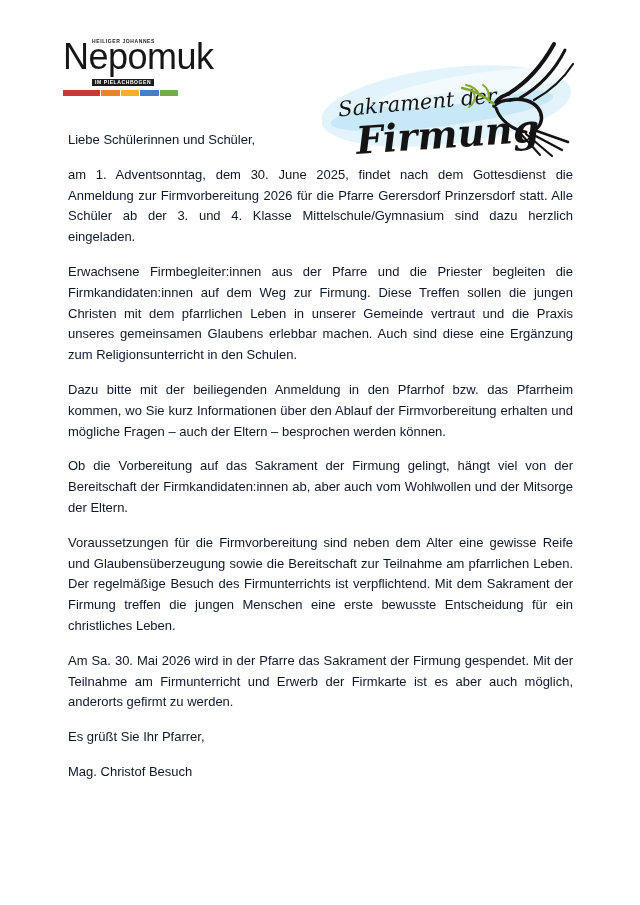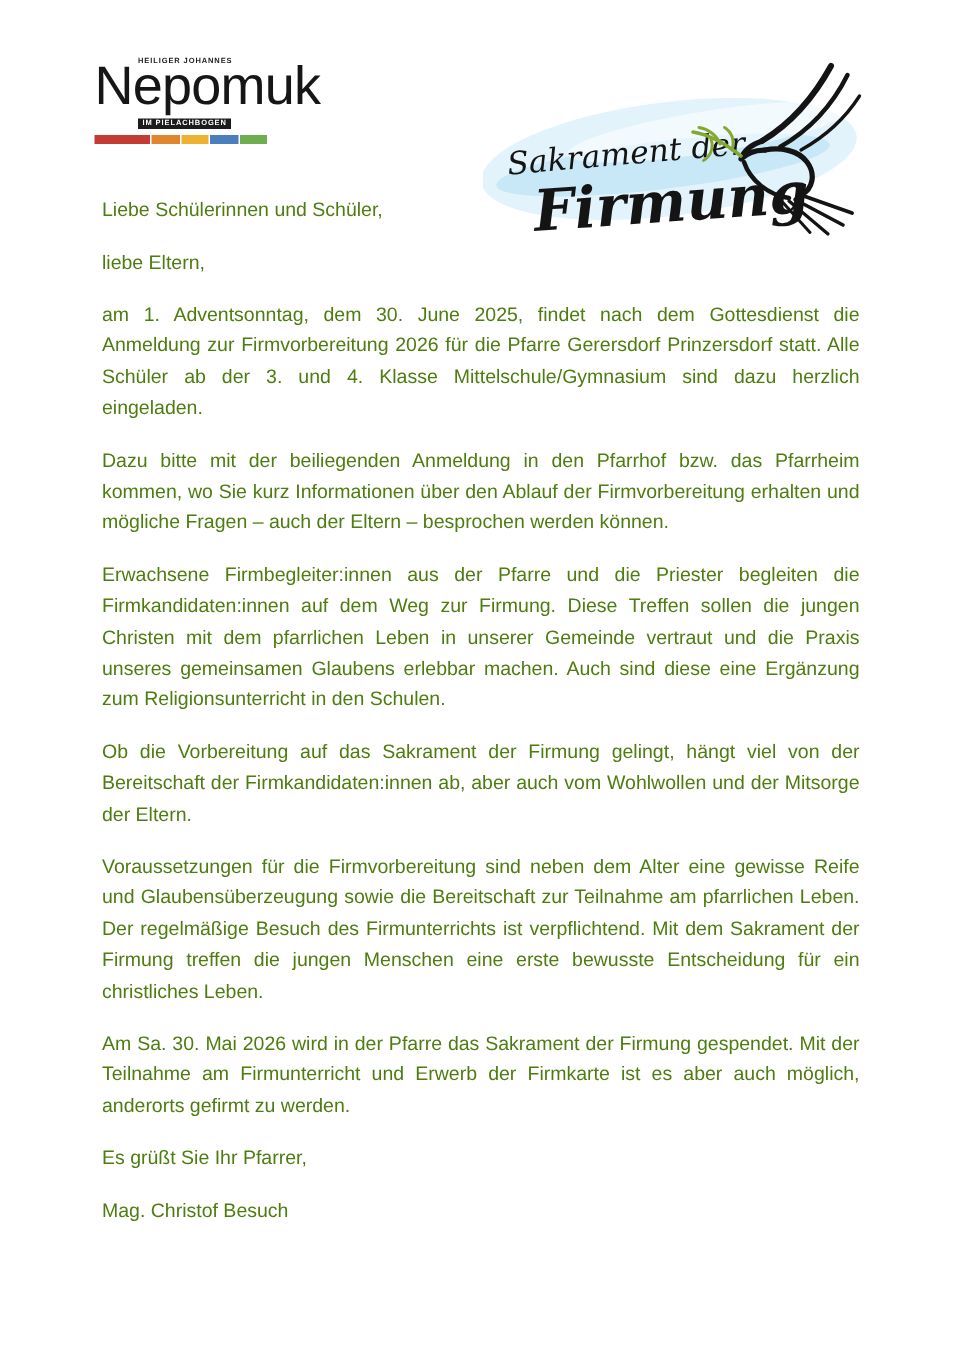--- a/index.html
+++ b/index.html
@@ -43,21 +43,21 @@
     font-style:italic;font-size:21px;
   }
   .art-line2{
     font-family:"DejaVu Serif","Liberation Serif",serif;
     font-style:italic;font-weight:bold;font-size:38px;
   }
 
   
   .content{
     position:absolute;left:68px;top:130px;width:505px;
-    color:#4d7c0f;font-size:13px;line-height:20.8px;
+    color:#0f172a;font-size:13px;line-height:20.8px;
   }
   .content p{margin:0 0 14px 0;text-align:justify;}
   .content p.no-just{text-align:left;}
   .underlined{text-underline-offset:2px;}
 </style>
 </head>
 <body>
 
 <div class="page">
 
@@ -110,26 +110,25 @@
           <path stroke-width="2" d="M158,58 C156,52 150,48 144,47"></path>
           <path stroke-width="2" d="M152,55 C154,60 152,66 147,69"></path>
           <path stroke-width="2" d="M166,62 C168,56 166,50 161,47"></path>
         </g>
       </g>
     </svg>
   </div>
 
   <div class="content">
     <p class="no-just">Liebe Schülerinnen und Schüler,</p>
-    <p class="no-just">liebe Eltern,</p>
 
     <p><span>am 1. Adventsonntag, dem 30. June 2025, findet nach dem Gottesdienst die </span><span class="underlined">Anmeldung zur Firmvorbereitung 2026</span><span> für die Pfarre Gerersdorf Prinzersdorf statt. Alle Schüler ab der 3. und 4. Klasse Mittelschule/Gymnasium sind dazu herzlich eingeladen.</span></p>
 
+    <p>Erwachsene Firmbegleiter:innen aus der Pfarre und die Priester begleiten die Firmkandidaten:innen auf dem Weg zur Firmung.  Diese Treffen sollen die jungen Christen mit dem pfarrlichen Leben in unserer Gemeinde vertraut und die Praxis unseres gemeinsamen Glaubens erlebbar machen. Auch sind diese eine Ergänzung zum Religionsunterricht in den Schulen.</p>
     <p>Dazu bitte mit der beiliegenden Anmeldung in den Pfarrhof bzw. das Pfarrheim kommen, wo Sie kurz Informationen über den Ablauf der Firmvorbereitung erhalten und mögliche Fragen – auch der Eltern – besprochen werden können.</p>
-    <p>Erwachsene Firmbegleiter:innen aus der Pfarre und die Priester begleiten die Firmkandidaten:innen auf dem Weg zur Firmung.  Diese Treffen sollen die jungen Christen mit dem pfarrlichen Leben in unserer Gemeinde vertraut und die Praxis unseres gemeinsamen Glaubens erlebbar machen. Auch sind diese eine Ergänzung zum Religionsunterricht in den Schulen.</p>
     <p>Ob die Vorbereitung auf das Sakrament der Firmung gelingt, hängt viel von der Bereitschaft der Firmkandidaten:innen ab, aber auch vom Wohlwollen und der Mitsorge der Eltern.</p>
     <p>Voraussetzungen für die Firmvorbereitung sind neben dem Alter eine gewisse Reife und Glaubensüberzeugung sowie die Bereitschaft zur Teilnahme am pfarrlichen Leben. Der regelmäßige Besuch des Firmunterrichts ist verpflichtend. Mit dem Sakrament der Firmung treffen die jungen Menschen eine erste bewusste Entscheidung für ein christliches Leben.</p>
     <p>Am Sa. 30. Mai 2026 wird in der Pfarre das Sakrament der Firmung gespendet. Mit der Teilnahme am Firmunterricht und Erwerb der Firmkarte ist es aber auch möglich, anderorts gefirmt zu werden.</p>
 
     <p class="no-just">Es grüßt Sie Ihr Pfarrer,</p>
     <p class="no-just">Mag. Christof Besuch</p>
   </div>
 
 </div>
 

